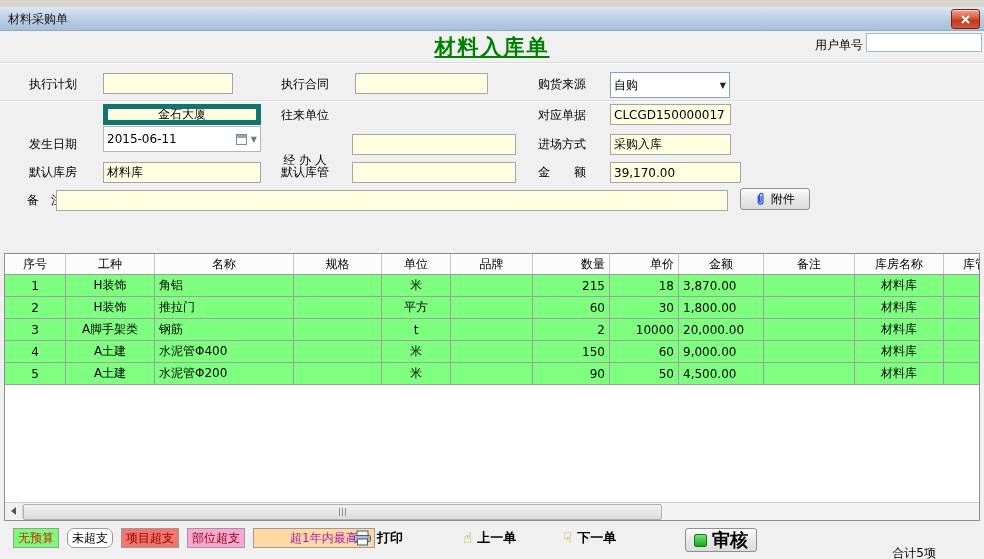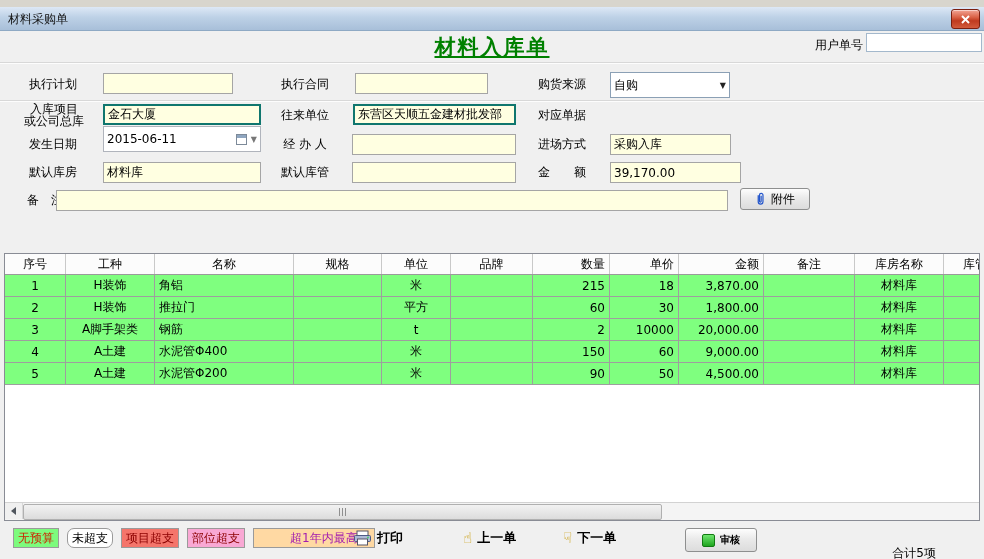--- a/index.html
+++ b/index.html
@@ -20,21 +20,21 @@
   .userno-lbl{position:absolute;left:815px;top:37px;}
   .userno-input{position:absolute;left:866px;top:33px;width:116px;height:19px;
     border:1px solid #a3b8cc;background:#fff;font:12px "DejaVu Sans",sans-serif;padding:0 3px;box-sizing:border-box;}
   .sep{position:absolute;left:0;right:0;height:1px;background:#d8d8d8;box-shadow:0 1px 0 #fdfdfd;}
   
   .lbl{position:absolute;white-space:pre;line-height:14px;}
   .lbl-r{text-align:center;width:90px;}
   .two-line{line-height:12px;text-align:center;width:92px;}
   .input{position:absolute;background:#ffffe1;border:1px solid #a5a5a5;height:21px;box-sizing:border-box;
     font:12px "DejaVu Sans","Liberation Sans",sans-serif;padding:0 3px;color:#000;}
-  .input.focused{border:2px solid #0f766e;}
+  .input.focused{border:5px solid #0f766e;text-align:center;}
   .ctl{position:absolute;background:#fff;border:1px solid #8ba0b5;height:21px;box-sizing:border-box;
     display:flex;align-items:center;padding:12px 3px;}
   .ctl .val{flex:1;}
   .arrow-down{font-size:8px;color:#222;margin-left:2px;}
   .cal-icon{display:inline-block;width:11px;height:11px;border:1px solid #7d8a99;box-sizing:border-box;
     background:linear-gradient(#8fa6c0 0 3px,#ffffff 3px);margin-right:4px;}
   .date-arrow{font-size:8px;color:#777;}
   .btn{position:absolute;display:flex;align-items:center;justify-content:center;gap:5px;cursor:pointer;
     background:linear-gradient(#fdfdfd,#eaeaea 45%,#dcdcdc);border:1px solid #8e8f8f;border-radius:3px;box-sizing:border-box;}
   .attach-btn{left:740px;top:188px;width:70px;height:22px;}
@@ -43,41 +43,41 @@
     border:1px solid #898c95;box-sizing:border-box;overflow:hidden;}
   table.grid{border-collapse:collapse;table-layout:fixed;width:996px;}
   table.grid th{height:20px;font-weight:normal;background:#fcfcfc;border-right:1px solid #c9c9c9;
     border-bottom:1px solid #9a9a9a;padding:0 4px;overflow:hidden;white-space:nowrap;}
   table.grid td{height:21px;background:#7fff7f;border-right:1px solid #9e9e9e;border-bottom:1px solid #9e9e9e;
     padding:0 4px;overflow:hidden;white-space:nowrap;}
   .c0{width:52px;text-align:center;}  .c1{width:80px;text-align:center;}
   .c2{width:130px;text-align:left;}   .c3{width:79px;text-align:center;}
   .c4{width:60px;text-align:center;}  .c5{width:73px;text-align:center;}
   .c6{width:68px;text-align:right;}   .c7{width:60px;text-align:right;}
-  .c8{width:76px;text-align:right;}   .c9{width:82px;text-align:left;}
+  .c8{width:76px;}   .c9{width:82px;text-align:left;}
   .c10{width:80px;text-align:center;} .c11{width:66px;text-align:center;}
   th.c0,th.c2,th.c9{text-align:center;}
   
   .hscroll{position:absolute;left:0;right:0;bottom:0;height:17px;background:#f4f4f4;border-top:1px solid #d2d2d2;}
   .hs-left{position:absolute;left:0;top:0;width:17px;height:16px;background:#f0f0f0;border-right:1px solid #d8d8d8;
     display:flex;align-items:center;justify-content:center;cursor:pointer;}
   .tri-left{width:0;height:0;border-top:4px solid transparent;border-bottom:4px solid transparent;border-right:5px solid #50565e;}
   .hs-thumb{position:absolute;left:18px;top:1px;width:637px;height:14px;background:linear-gradient(#f2f2f2,#dcdcdc);
     border:1px solid #b0b0b0;border-radius:2px;display:flex;align-items:center;justify-content:center;gap:2px;cursor:grab;}
   .grip{width:1px;height:8px;background:#8f8f8f;}
   
   .statusbar{position:absolute;left:0;right:0;top:522px;height:37px;background:#f0f0f0;}
   .legend{position:absolute;left:13px;top:6px;display:flex;gap:8px;}
   .badge{display:inline-block;border:1px solid #9a9a9a;padding:2px 4px;line-height:14px;white-space:nowrap;}
   .cmd{position:absolute;display:flex;align-items:center;gap:5px;cursor:pointer;font-weight:bold;font-size:13px;}
   .cmd-print{left:353px;top:7px;}
   .cmd-prev{left:463px;top:7px;}
   .cmd-next{left:563px;top:7px;}
   .hand{font-size:15px;color:#c89a00;line-height:16px;}
-  .audit-btn{left:685px;top:6px;width:72px;height:24px;font-weight:bold;font-size:10px;}
+  .audit-btn{left:685px;top:6px;width:72px;height:24px;font-weight:bold;font-size:18px;}
   .audit-ico{display:inline-block;width:11px;height:11px;border:1px solid #127a12;border-radius:2px;
     background:linear-gradient(#6fe66f,#1fa51f);}
   .total{position:absolute;right:48px;top:23px;}
 </style>
 </head>
 <body>
 
 <div class="screen">
 
   <div class="artifact"></div>
@@ -102,33 +102,32 @@
   <span class="lbl lbl-r" style="left:8px;top:77px">执行计划</span>
   <input class="input" style="left: 103px; top: 73px; width: 130px;" value="">
   <span class="lbl lbl-r" style="left:260px;top:77px">执行合同</span>
   <input class="input" style="left: 355px; top: 73px; width: 133px;" value="">
   <span class="lbl lbl-r" style="left:517px;top:77px">购货来源</span>
   <div class="ctl" style="left:610px;top:72px;width:120px">
     <span class="val">自购</span>
     <span class="arrow-down">▼</span>
   </div>
 
-  <span class="lbl two-line" style="left:8px;top:103px"><span>入库项目</span><br><span>或公司总库</span></span>
   <input class="input focused" style="left: 103px; top: 104px; width: 158px;" value="金石大厦">
   <span class="lbl lbl-r" style="left:260px;top:108px">往来单位</span>
-  <input class="input focused" style="left: 353px; top: 104px; width: 163px;" value="东营区天顺五金建材批发部">
   <span class="lbl lbl-r" style="left:517px;top:108px">对应单据</span>
+  <input class="input" style="left: 610px; top: 104px; width: 121px;" value="CLCGD150000017">
 
   <span class="lbl lbl-r" style="left:8px;top:137px">发生日期</span>
   <div class="ctl" style="left:103px;top:126px;width:158px;border-color:#b0b4bc">
     <span class="val">2015-06-11</span>
     <span class="cal-icon"></span>
     <span class="date-arrow">▼</span>
   </div>
-  <span class="lbl lbl-r" style="left:260px;top:137px">经 办 人</span>
+  <span class="lbl lbl-r" style="left:260px;top:153px">经 办 人</span>
   <input class="input" style="left: 352px; top: 134px; width: 164px;" value="">
   <span class="lbl lbl-r" style="left:517px;top:137px">进场方式</span>
   <input class="input" style="left: 610px; top: 134px; width: 121px;" value="采购入库">
 
   <span class="lbl lbl-r" style="left:8px;top:165px">默认库房</span>
   <input class="input" style="left: 103px; top: 162px; width: 158px;" value="材料库">
   <span class="lbl lbl-r" style="left:260px;top:165px">默认库管</span>
   <input class="input" style="left: 352px; top: 162px; width: 164px;" value="">
   <span class="lbl lbl-r" style="left:517px;top:165px">金　　额</span>
   <input class="input" style="left: 610px; top: 162px; width: 131px;" value="39,170.00">

